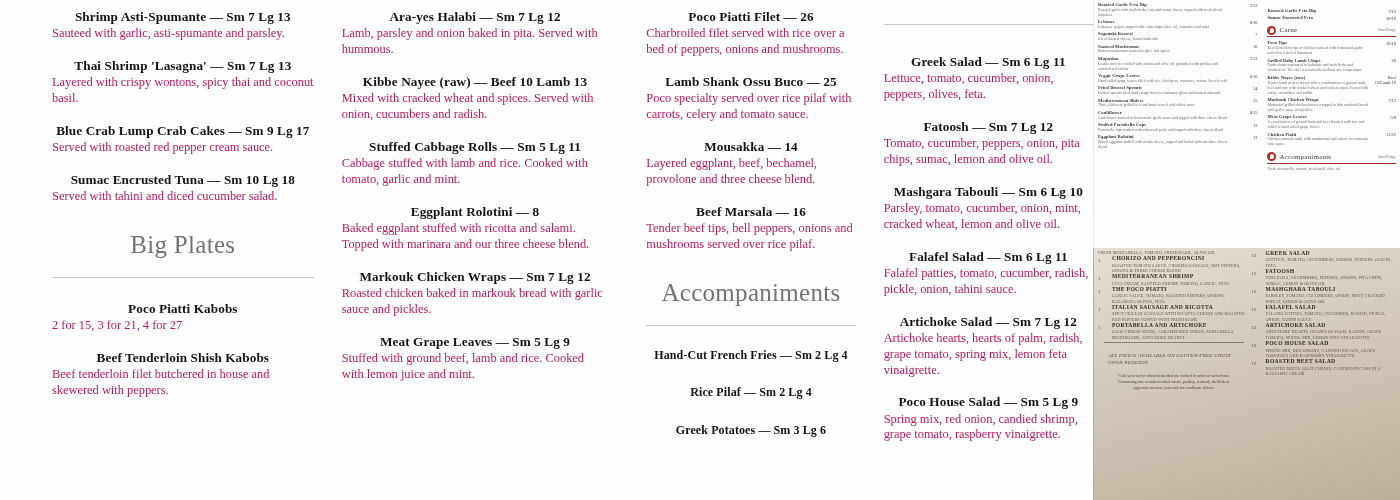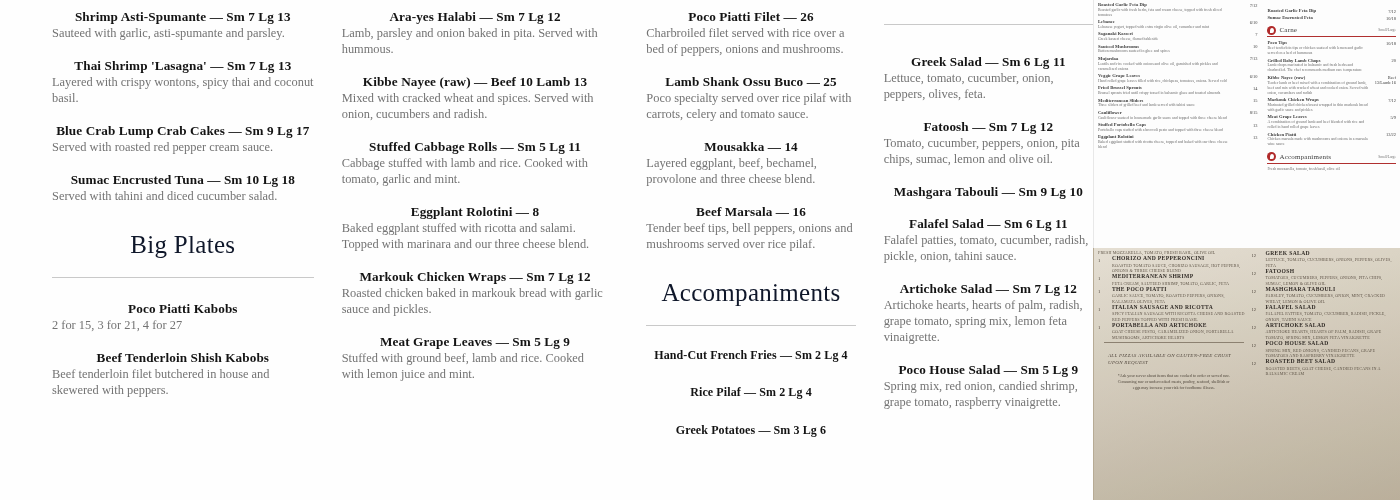--- a/index.html
+++ b/index.html
@@ -30,31 +30,31 @@
   .item-name {
     font-size: 13.2px;
     font-weight: bold;
     color: #141414;
     line-height: 1.30;
     letter-spacing: .1px;
     text-align: center;
   }
   .item-desc {
     font-size: 12.4px;
-    color: #737373;
+    color: #be185d;
     line-height: 1.28;
     margin-top: 1px;
   }
   .item-compact { margin-bottom: 22px; }
   .item-compact .item-name { font-size: 12px; }
 
   .section-head {
     text-align: center;
     font-size: 25px;
-    color: #0f172a;
+    color: #737373;
     font-weight: normal;
     letter-spacing: .3px;
     margin-top: 26px;
   }
   .section-rule {
     height: 1px; background: #c9c9c9;
     margin: 18px 0 22px 0;
   }
   .rule-top { height: 1px; background: #c9c9c9; margin: 16px 0 28px 0; }
 
@@ -256,21 +256,22 @@
         <div class="rule-top"></div>
         <div class="item">
           <div class="item-name">Greek Salad — Sm 6 Lg 11</div>
           <div class="item-desc">Lettuce, tomato, cucumber, onion, peppers, olives, feta.</div>
         </div>
         <div class="item">
           <div class="item-name">Fatoosh — Sm 7 Lg 12</div>
           <div class="item-desc">Tomato, cucumber, peppers, onion, pita chips, sumac, lemon and olive oil.</div>
         </div>
         <div class="item">
-          <div class="item-name">Mashgara Tabouli — Sm 9 Lg 10</div>
+          <div class="item-name">Mashgara Tabouli — Sm 6 Lg 10</div>
+          <div class="item-desc">Parsley, tomato, cucumber, onion, mint, cracked wheat, lemon and olive oil.</div>
         </div>
         <div class="item">
           <div class="item-name">Falafel Salad — Sm 6 Lg 11</div>
           <div class="item-desc">Falafel patties, tomato, cucumber, radish, pickle, onion, tahini sauce.</div>
         </div>
         <div class="item">
           <div class="item-name">Artichoke Salad — Sm 7 Lg 12</div>
           <div class="item-desc">Artichoke hearts, hearts of palm, radish, grape tomato, spring mix, lemon feta vinaigrette.</div>
         </div>
         <div class="item">

